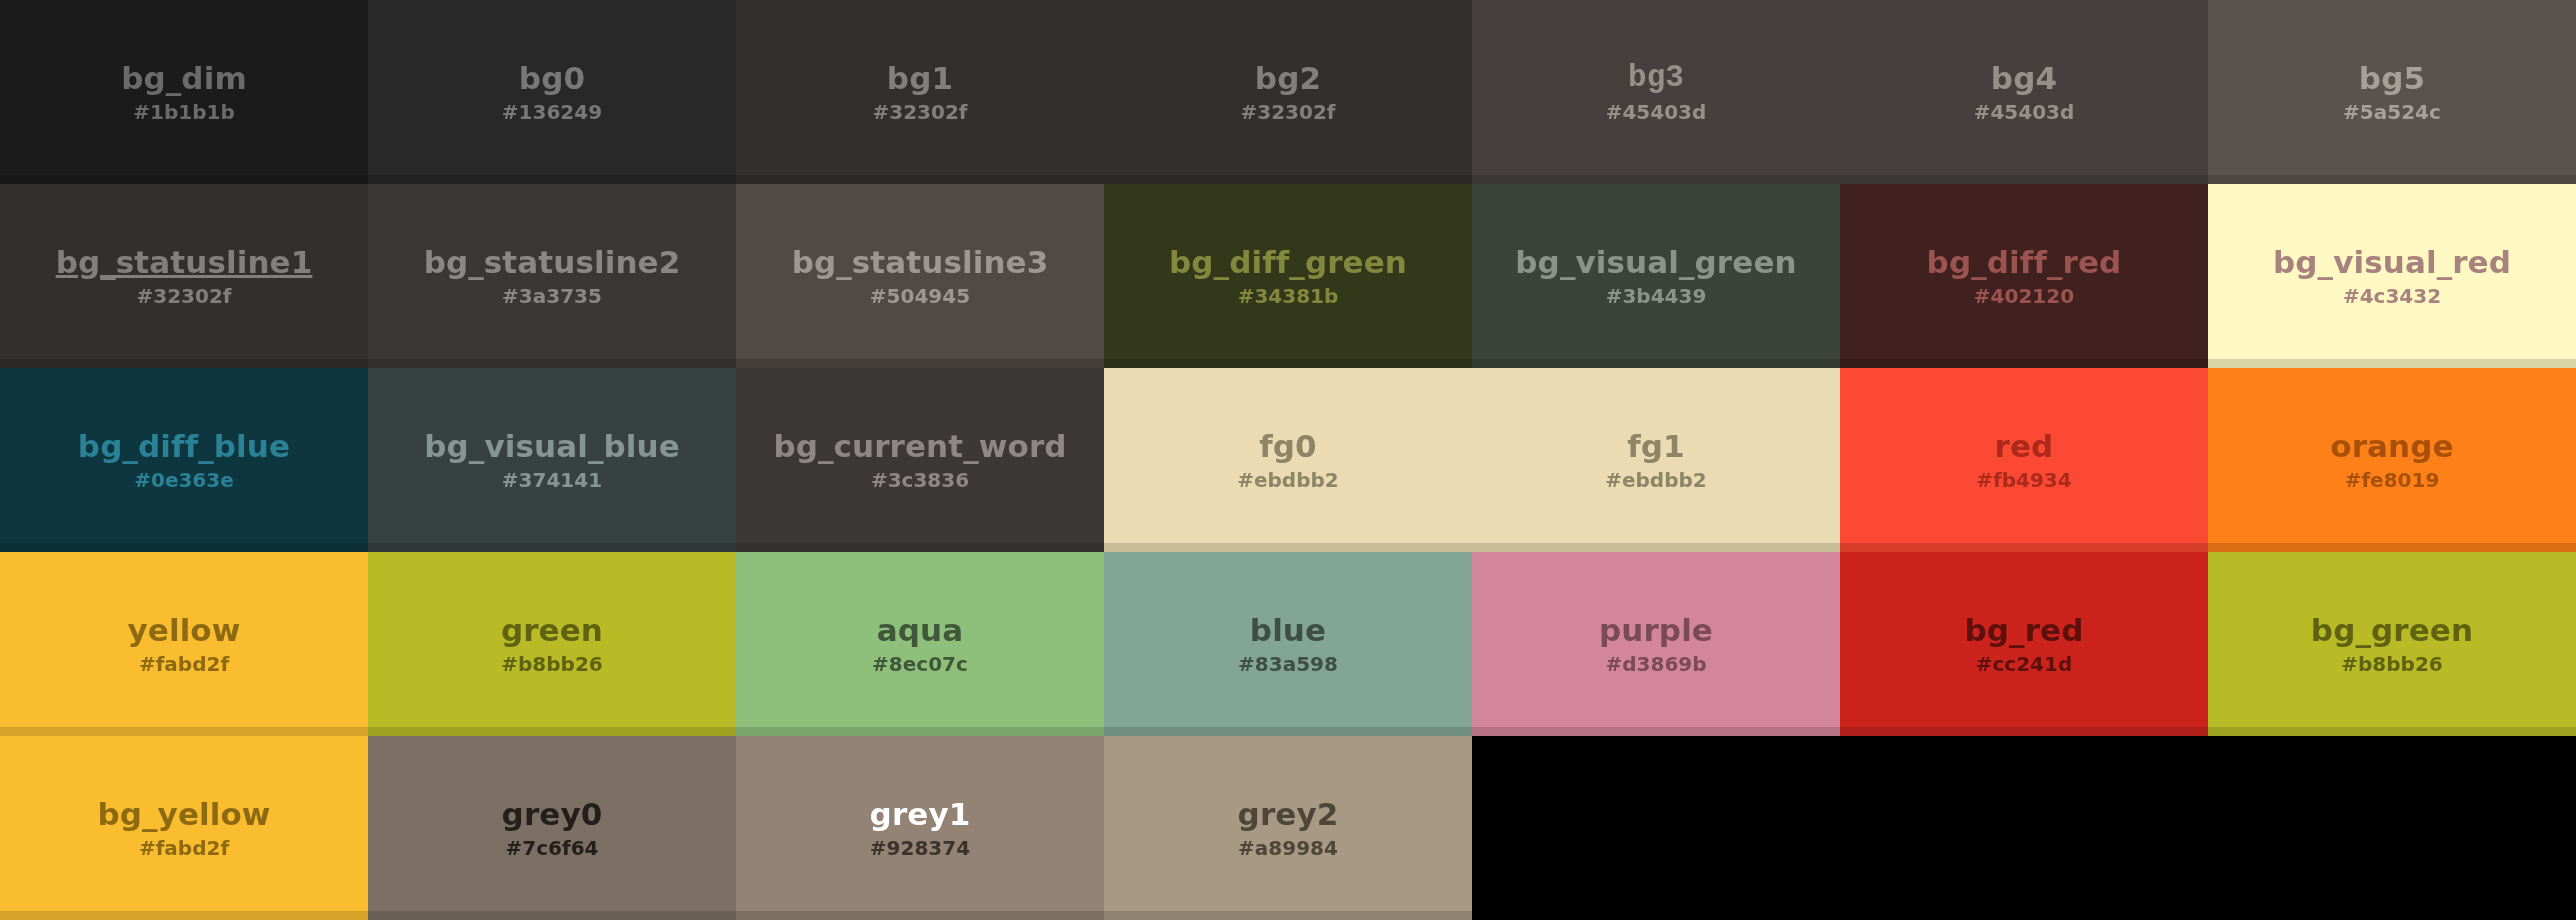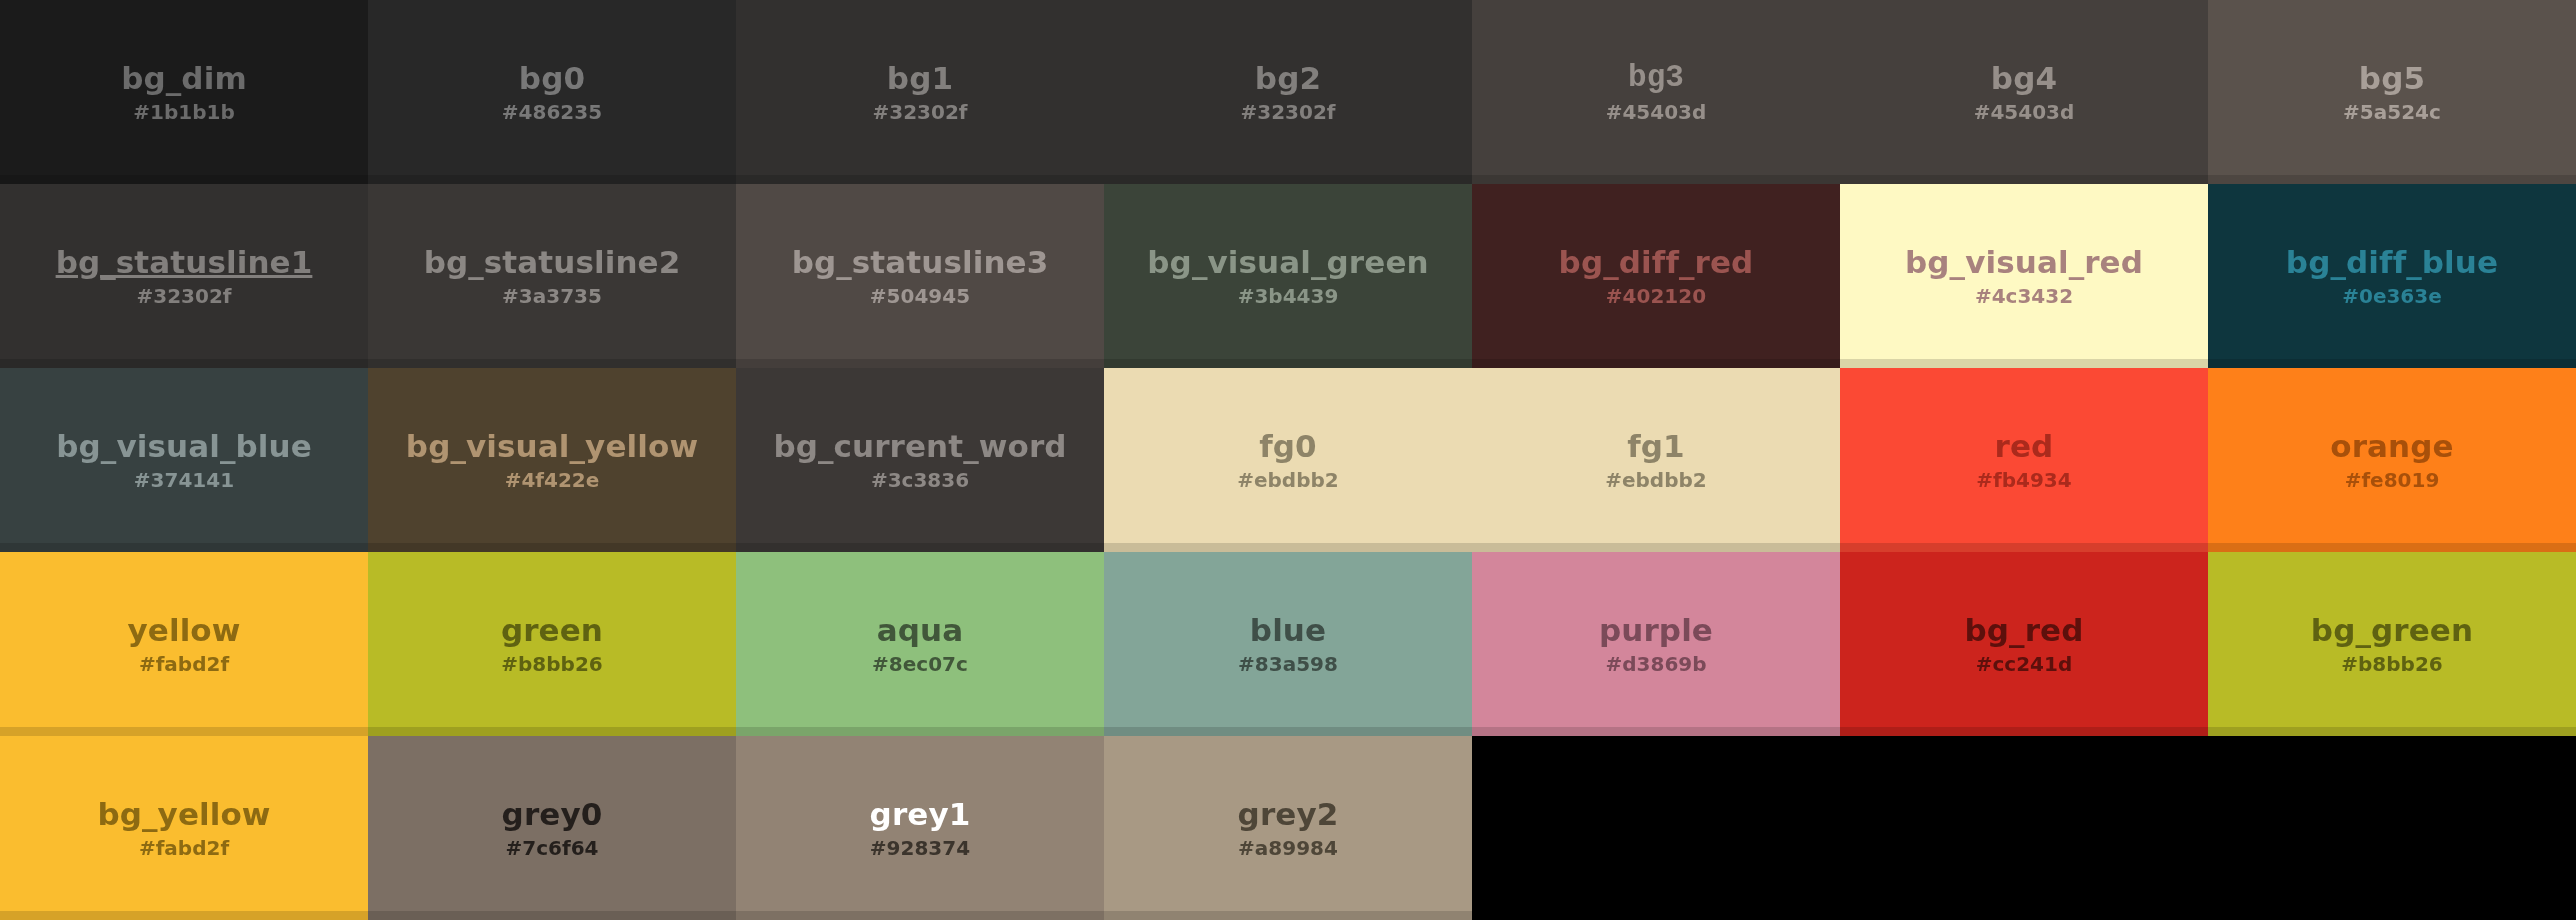--- a/index.html
+++ b/index.html
@@ -56,21 +56,21 @@
 </head>
 <body>
 
 <div id="palette-grid">
     <div class="swatch" style="background: rgb(27, 27, 27);">
       <div class="swatch-name" style="color: rgb(107, 107, 107);">bg_dim</div>
       <div class="swatch-hex" style="color: rgb(107, 107, 107);">#1b1b1b</div>
     </div>
     <div class="swatch" style="background: rgb(40, 40, 40);">
       <div class="swatch-name" style="color: rgb(120, 120, 120);">bg0</div>
-      <div class="swatch-hex" style="color: rgb(120, 120, 120);">#486235</div>
+      <div class="swatch-hex" style="color: rgb(120, 120, 120);">#136249</div>
     </div>
     <div class="swatch" style="background: rgb(50, 48, 47);">
       <div class="swatch-name" style="color: rgb(130, 127, 125);">bg1</div>
       <div class="swatch-hex" style="color: rgb(130, 127, 125);">#32302f</div>
     </div>
     <div class="swatch" style="background: rgb(50, 48, 47);">
       <div class="swatch-name" style="color: rgb(130, 127, 125);">bg2</div>
       <div class="swatch-hex" style="color: rgb(130, 127, 125);">#32302f</div>
     </div>
     <div class="swatch" style="background: rgb(69, 64, 61);">
@@ -90,43 +90,43 @@
       <div class="swatch-hex" style="color: rgb(130, 127, 125);">#32302f</div>
     </div>
     <div class="swatch" style="background: rgb(58, 55, 53);">
       <div class="swatch-name" style="color: rgb(139, 135, 132);">bg_statusline2</div>
       <div class="swatch-hex" style="color: rgb(139, 135, 132);">#3a3735</div>
     </div>
     <div class="swatch" style="background: rgb(80, 73, 69);">
       <div class="swatch-name" style="color: rgb(158, 150, 146);">bg_statusline3</div>
       <div class="swatch-hex" style="color: rgb(158, 150, 146);">#504945</div>
     </div>
+    <div class="swatch" style="background: rgb(52, 56, 27);">
+      <div class="swatch-name" style="color: rgb(130, 137, 62);">bg_diff_green</div>
+      <div class="swatch-hex" style="color: rgb(130, 137, 62);">#34381b</div>
+    </div>
     <div class="swatch" style="background: rgb(59, 68, 57);">
       <div class="swatch-name" style="color: rgb(138, 149, 135);">bg_visual_green</div>
       <div class="swatch-hex" style="color: rgb(138, 149, 135);">#3b4439</div>
     </div>
     <div class="swatch" style="background: rgb(64, 33, 32);">
       <div class="swatch-name" style="color: rgb(155, 84, 80);">bg_diff_red</div>
       <div class="swatch-hex" style="color: rgb(155, 84, 80);">#402120</div>
     </div>
     <div class="swatch" style="background: #fef9c3;">
       <div class="swatch-name" style="color: rgb(168, 130, 126);">bg_visual_red</div>
       <div class="swatch-hex" style="color: rgb(168, 130, 126);">#4c3432</div>
     </div>
     <div class="swatch" style="background: rgb(14, 54, 62);">
       <div class="swatch-name" style="color: rgb(42, 130, 150);">bg_diff_blue</div>
       <div class="swatch-hex" style="color: rgb(42, 130, 150);">#0e363e</div>
     </div>
     <div class="swatch" style="background: rgb(55, 65, 65);">
       <div class="swatch-name" style="color: rgb(135, 148, 148);">bg_visual_blue</div>
       <div class="swatch-hex" style="color: rgb(135, 148, 148);">#374141</div>
-    </div>
-    <div class="swatch" style="background: rgb(79, 66, 46);">
-      <div class="swatch-name" style="color: rgb(176, 148, 113);">bg_visual_yellow</div>
-      <div class="swatch-hex" style="color: rgb(176, 148, 113);">#4f422e</div>
     </div>
     <div class="swatch" style="background: rgb(60, 56, 54);">
       <div class="swatch-name" style="color: rgb(141, 136, 133);">bg_current_word</div>
       <div class="swatch-hex" style="color: rgb(141, 136, 133);">#3c3836</div>
     </div>
     <div class="swatch" style="background: rgb(235, 219, 178);">
       <div class="swatch-name" style="color: rgb(142, 132, 104);">fg0</div>
       <div class="swatch-hex" style="color: rgb(142, 132, 104);">#ebdbb2</div>
     </div>
     <div class="swatch" style="background: rgb(235, 219, 178);">

